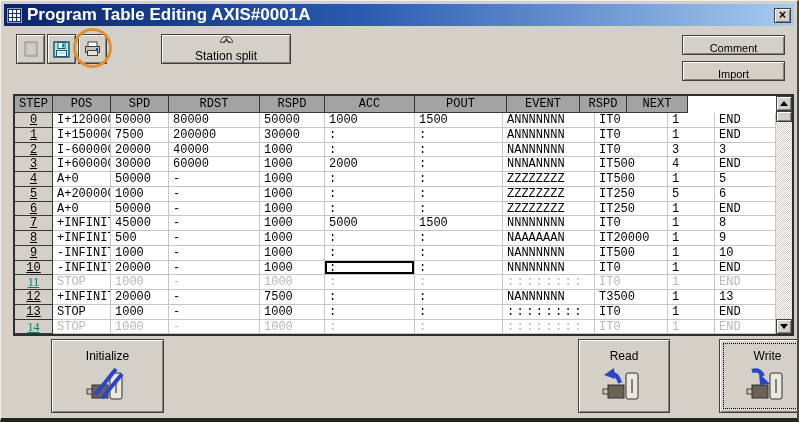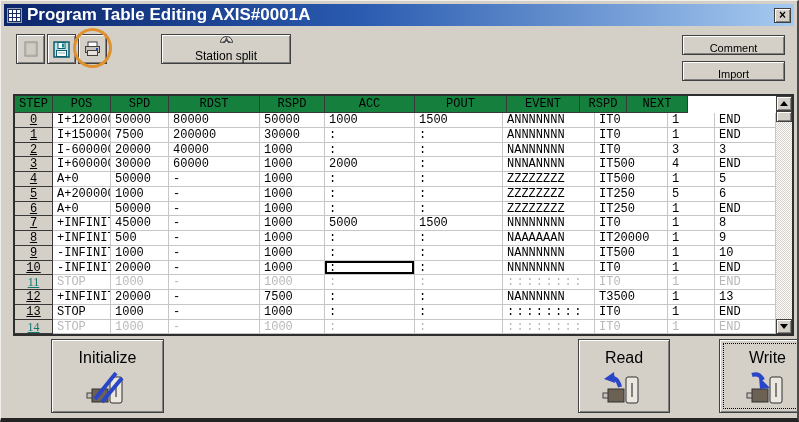--- a/index.html
+++ b/index.html
@@ -48,21 +48,21 @@
     display:flex;font-family:"Liberation Mono","DejaVu Sans Mono",monospace;font-size:12px;
   }
   .grid{width:761px;}
   .trow{display:flex;height:14.75px;}
   .thead .trow{height:17px;}
   .cell{
     border-right:1px solid #c6c6c6;border-bottom:1px solid #c6c6c6;
     padding:1px 2px 0 4px;white-space:nowrap;overflow:hidden;line-height:12px;background:#fff;color:#000;
   }
   .thead .cell{
-    background:#15803d;border-right:1px solid #383838;border-bottom:1px solid #383838;
+    background:#a3a3a3;border-right:1px solid #383838;border-bottom:1px solid #383838;
     text-align:center;padding:2px 0 0 0;line-height:13px;
   }
   .step-cell{
     background:#d4d0c8;border-right:1px solid #383838;border-bottom:1px solid #383838;
     text-align:center;padding:1px 0 0 0;text-decoration:underline;
   }
   .disabled .cell{color:#b8b8b8;}
   .disabled .step-cell{color:#0f766e;font-family:Liberation Serif, serif;}
   .cell.selected{box-shadow:inset 0 0 0 2px #000;}
   .cell.dots{letter-spacing:2.4px;}
@@ -74,21 +74,21 @@
     repeating-conic-gradient(#ffffff 0% 25%, #d4d0c8 0% 50%) 0 0/2px 2px;}
   .sbtn{height:15px;background:#d4d0c8;border:1px solid #404040;
     box-shadow:inset 1px 1px 0 #fff,inset -1px -1px 0 #808080;
     display:flex;align-items:center;justify-content:center;}
   .sthumb{height:11px;background:#d4d0c8;border:1px solid #404040;
     box-shadow:inset 1px 1px 0 #fff,inset -1px -1px 0 #808080;}
   .strack{flex:1;}
   .arr-up{width:0;height:0;border-left:4px solid transparent;border-right:4px solid transparent;border-bottom:5px solid #000;}
   .arr-dn{width:0;height:0;border-left:4px solid transparent;border-right:4px solid transparent;border-top:5px solid #000;}
   
-  .action{position:absolute;top:338px;height:74px;flex-direction:column;justify-content:flex-start;font-size:16px;}
+  .action{position:absolute;top:338px;height:74px;flex-direction:column;justify-content:flex-start;font-size:12px;}
   .action .lbl{margin-top:9px;}
   .action svg{margin-top:2px;}
   .act-init{left:50px;width:113px;}
   .act-save{left:183px;width:110px;}
   .act-read{left:577px;width:92px;}
   .act-write{left:694px;width:97px;margin-left:24px;}
   .focus-rect{position:absolute;left:3px;top:3px;right:3px;bottom:3px;border:1px dotted #000;pointer-events:none;}
 </style>
 </head>
 <body>

